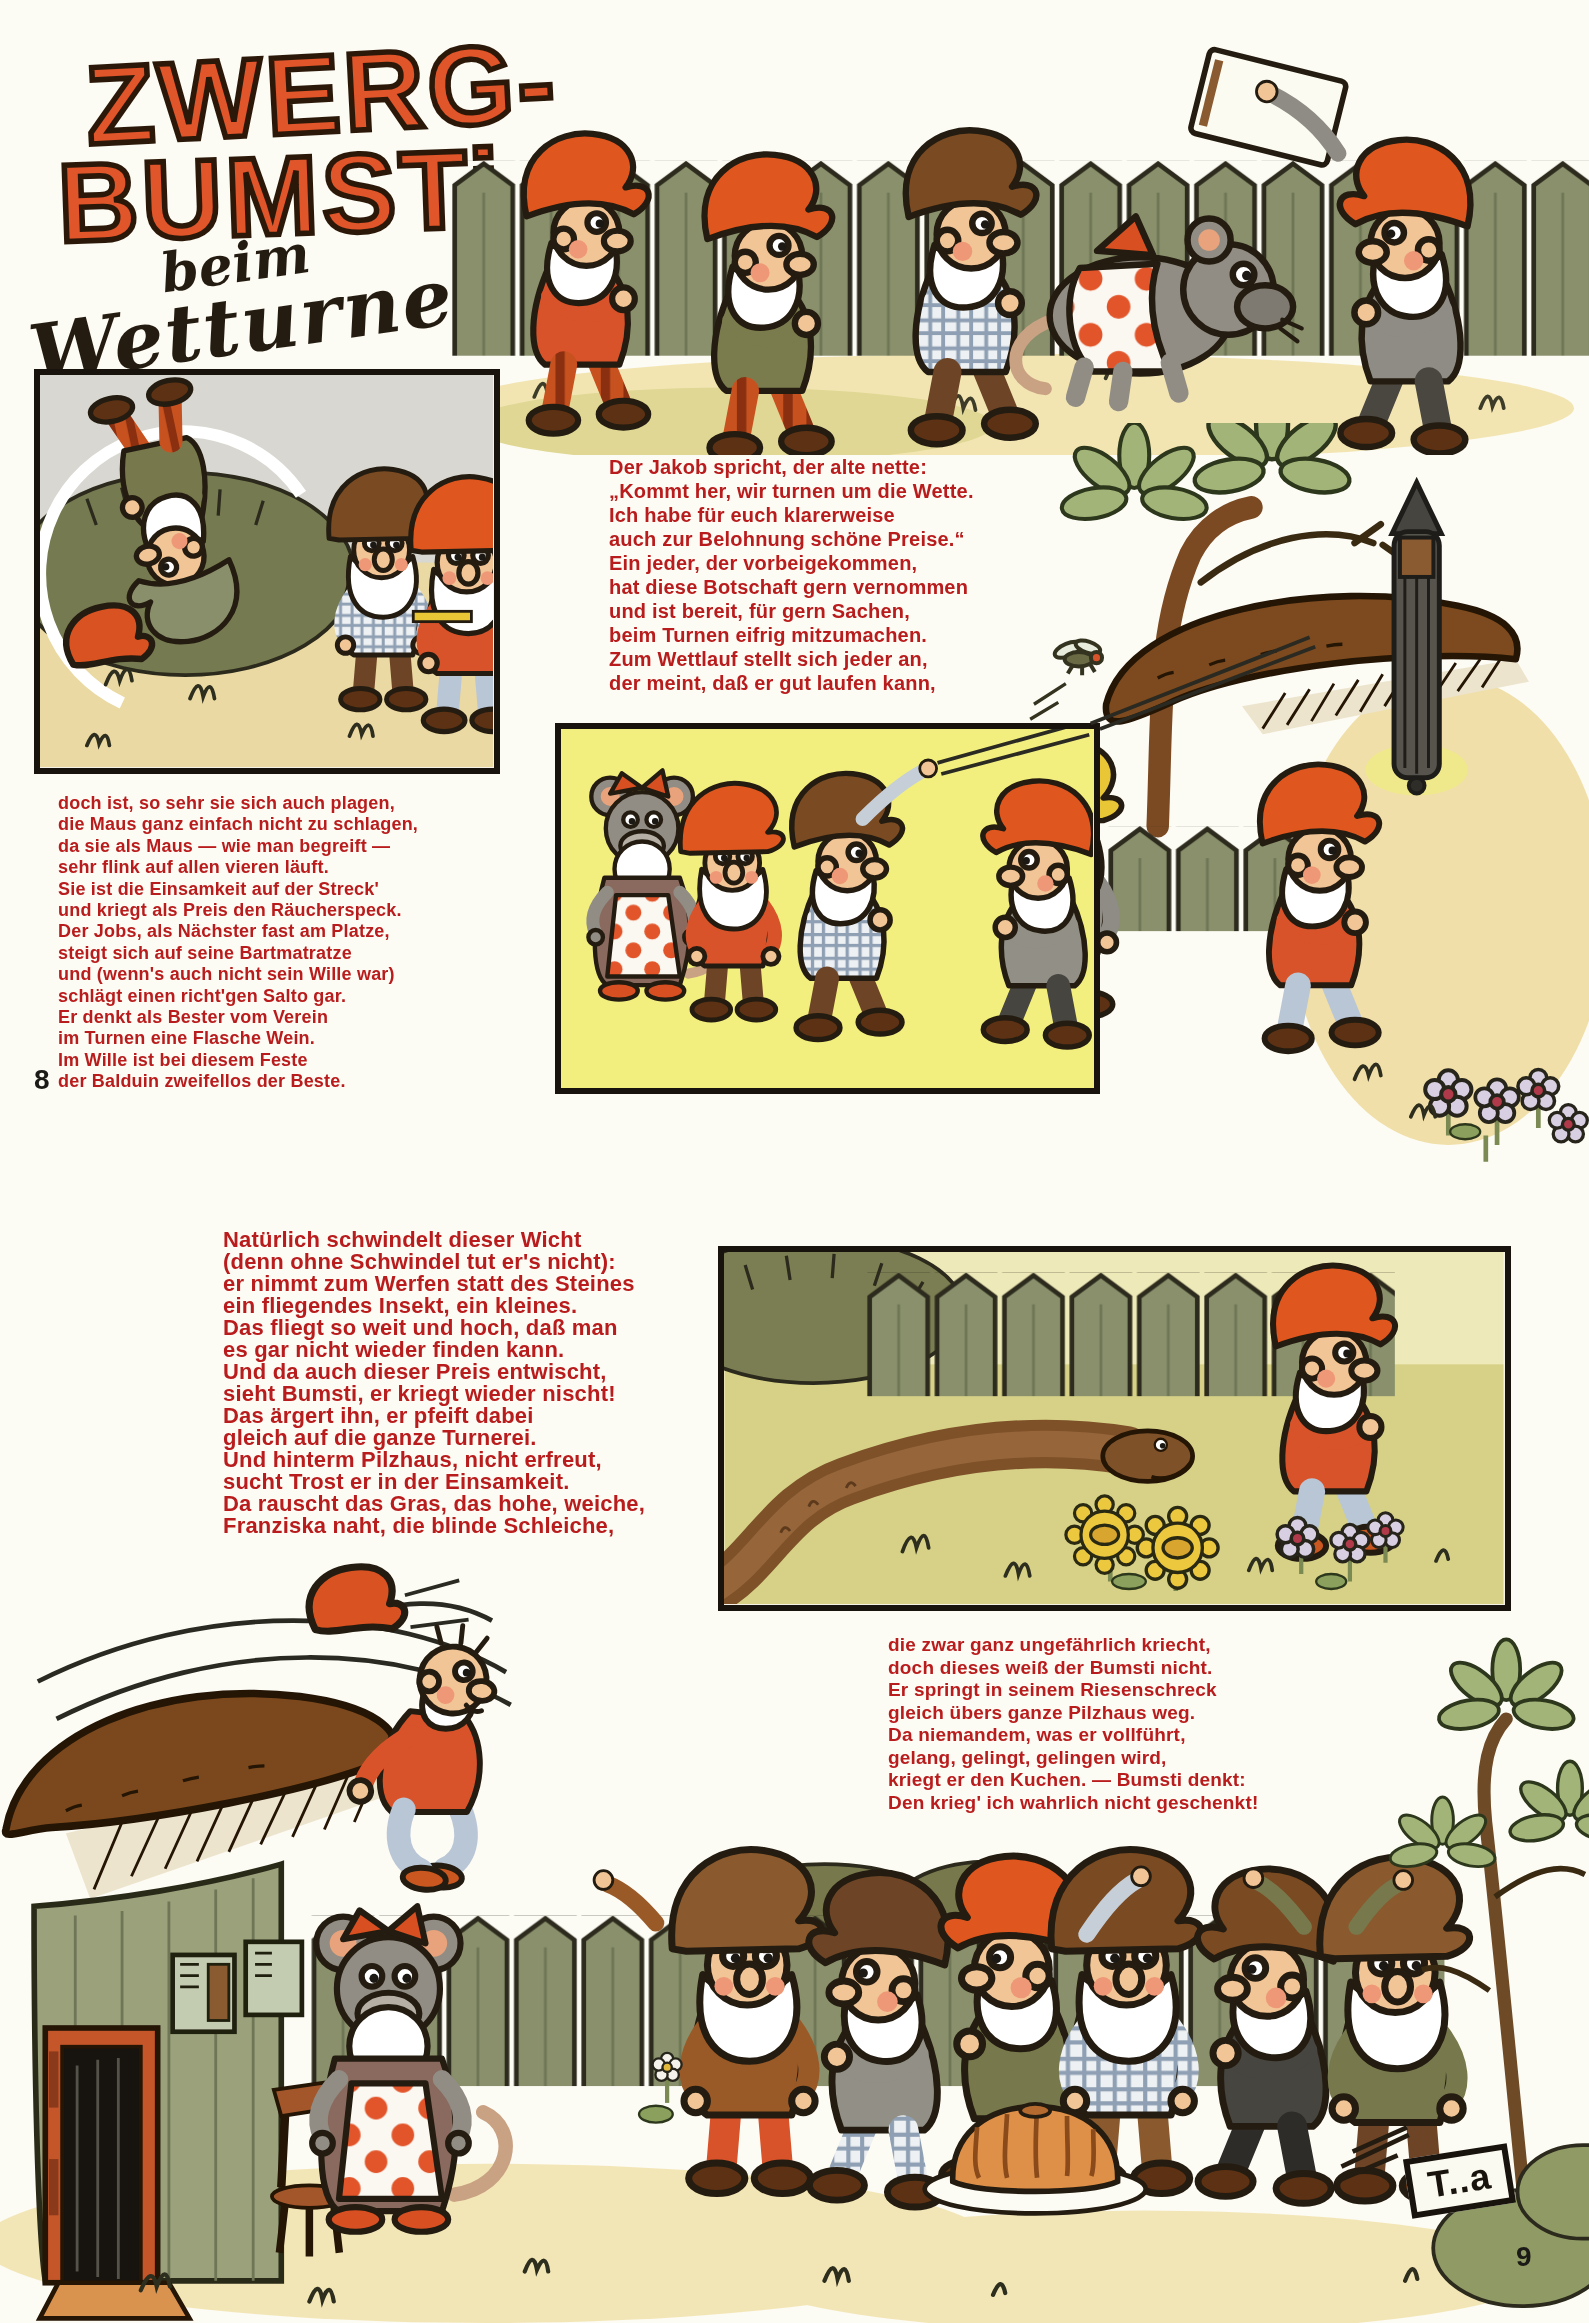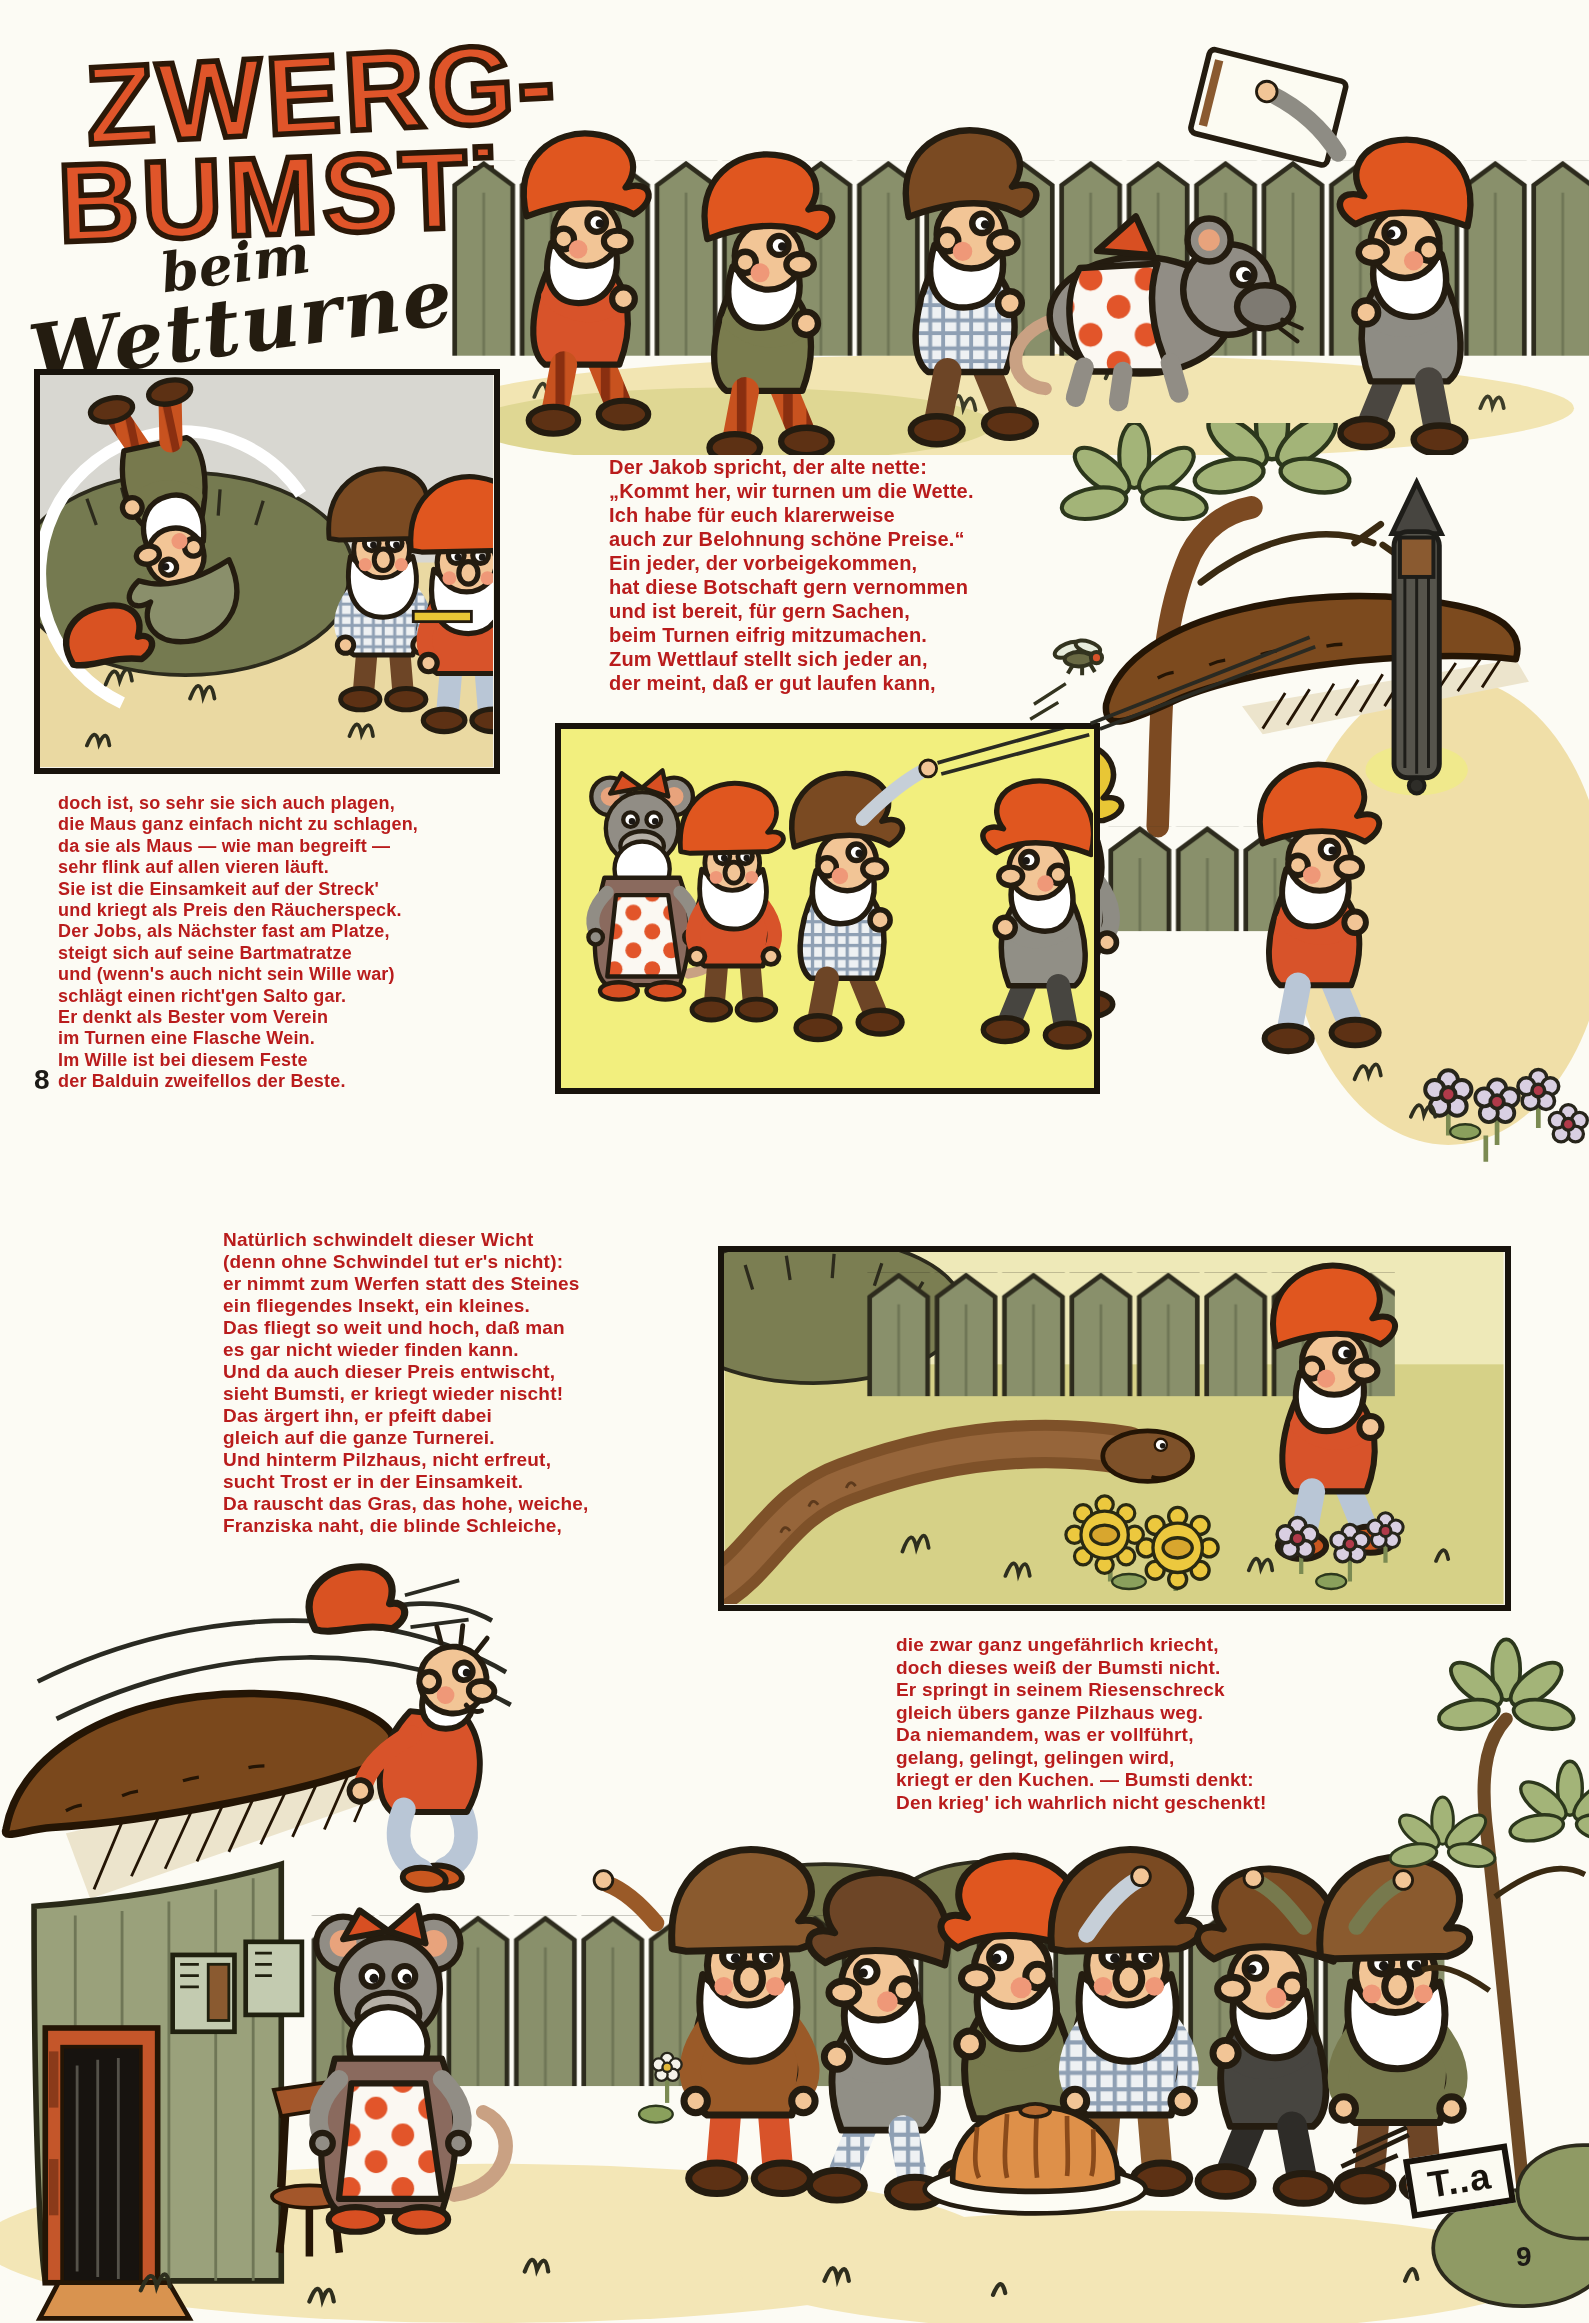--- a/index.html
+++ b/index.html
@@ -3,21 +3,21 @@
 <meta charset="utf-8">
 <style>
   html,body{margin:0;padding:0;background:#d8d5cb;}
   #page{position:relative;width:1589px;height:2324px;background:#fcfbf4;overflow:hidden;
         font-family:"Liberation Sans",sans-serif;}
   
   .verse{position:absolute;color:#b91c1c;font-weight:700;letter-spacing:0.2px;}
   .verse .vl{white-space:nowrap;}
   .v-lg{font-size:20px;line-height:24px;}
   .v-md{font-size:18px;line-height:21.4px;}
-  .v-m2{font-size:19px;line-height:22px;}
+  .v-m2{font-size:22px;line-height:22px;}
   .v-m3{font-size:19px;line-height:22.5px;}
   .pagenum{position:absolute;font-size:28px;font-weight:700;color:#1c1a16;}
   
   .logo-big{position:absolute;font-weight:700;font-size:111px;line-height:1;color:#e0552a;
             -webkit-text-stroke:5.6px #2b1808;letter-spacing:3.7px;}
   .logo-script{position:absolute;font-family:"DejaVu Serif",serif;font-style:italic;font-weight:700;
                color:#241c10;transform:rotate(-8deg);}
   .logo-script .s1{font-size:54px;line-height:1;margin-left:141px;}
   .logo-script .s2{font-size:79px;line-height:.9;letter-spacing:1.9px;}
   
@@ -410,21 +410,21 @@
         <path d="M616,344 v-26 M668,352 v-30 M706,332 v-24" stroke="#7b8a52" stroke-width="4.5"></path>
         <use href="#daisy" transform="translate(612,306) scale(1.5)"></use>
         <use href="#daisy" transform="translate(668,312) scale(1.4)"></use>
         <use href="#daisy" transform="translate(706,298) scale(1.3)"></use>
         <ellipse cx="648" cy="352" rx="16" ry="8" fill="#8aa05c" stroke="#2c371c" stroke-width="2.5"></ellipse>
       </g>
       <path d="M190,320 q10,-28 15,-4 q9,-26 13,0 M300,346 q10,-26 14,-2 q8,-22 12,2 M560,340 q9,-24 13,-2 q9,-20 12,2 M760,330 q9,-22 13,-2" stroke="#2e2e1e" stroke-width="4" fill="none" stroke-linecap="round"></path>
     </svg>
   </div>
 
-  <div class="verse v-m3" style="left:888px;top:1634px;width:464px;margin-left:8px;">
+  <div class="verse v-m3" style="left:888px;top:1634px;width:464px;">
       <div class="vl">die zwar ganz ungefährlich kriecht,</div>
       <div class="vl">doch dieses weiß der Bumsti nicht.</div>
       <div class="vl">Er springt in seinem Riesenschreck</div>
       <div class="vl">gleich übers ganze Pilzhaus weg.</div>
       <div class="vl">Da niemandem, was er vollführt,</div>
       <div class="vl">gelang, gelingt, gelingen wird,</div>
       <div class="vl">kriegt er den Kuchen. — Bumsti denkt:</div>
       <div class="vl">Den krieg' ich wahrlich nicht geschenkt!</div>
     </div>
 

